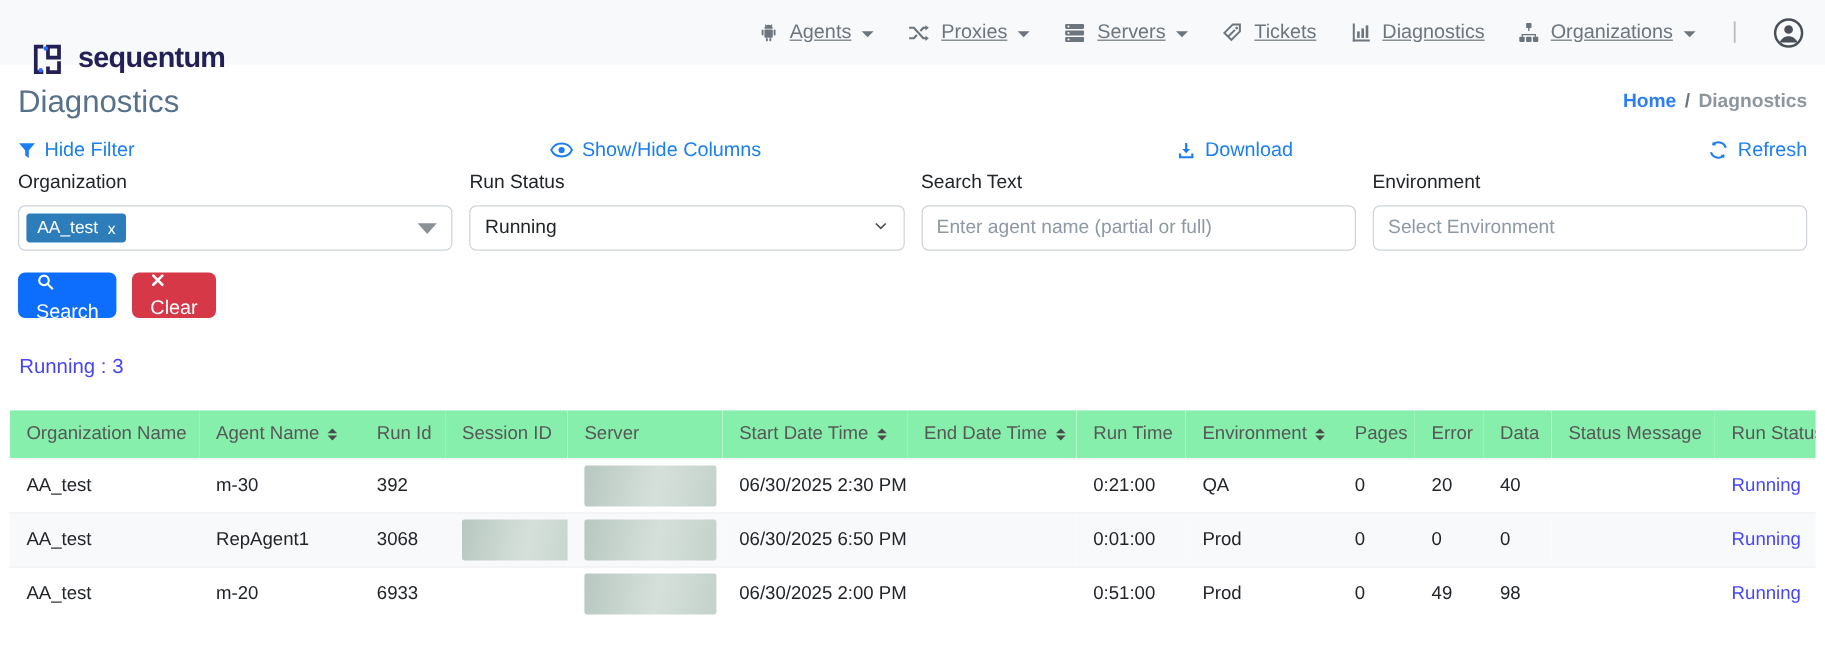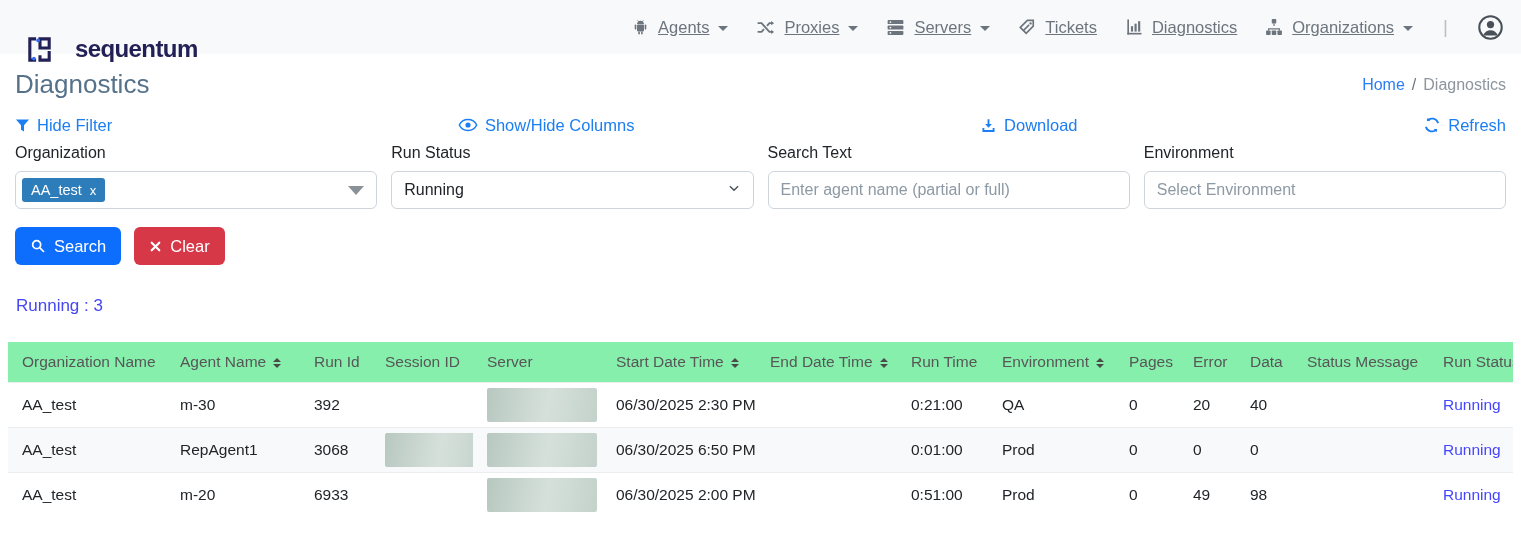--- a/index.html
+++ b/index.html
@@ -8,35 +8,35 @@
     font-family: "Liberation Sans", sans-serif;
     background:#ffffff; color:#212529; overflow:hidden;
     -webkit-font-smoothing: antialiased;
   }
   
   .navbar {
     height:54px; background:#f8f9fa;
     display:flex; align-items:center; justify-content:space-between;
     padding:0 16px 0 24px;
   }
-  .brand { display:flex; align-items:center; gap:20px; cursor:pointer;margin-top:44px; }
+  .brand { display:flex; align-items:center; gap:10px; cursor:pointer;margin-top:44px; }
   .brand-name { color:#232056; font-size:24px; font-weight:800; letter-spacing:-0.6px; }
   .nav-items { display:flex; align-items:center; gap:27px; color:#6c757d; font-size:16.5px; }
   .nav-item { display:flex; align-items:center; gap:8px; cursor:pointer; white-space:nowrap;text-decoration:underline; }
   .nav-item svg { flex:0 0 auto; }
   .caret { width:0; height:0; border-left:5px solid transparent; border-right:5px solid transparent;
            border-top:5px solid #6c757d; margin-left:1px; margin-top:2px; }
   .nav-divider { color:#b9bfc4; font-size:19px; margin:0 1px 0 3px; }
   .avatar { color:#495057; display:flex; align-items:center; cursor:pointer; }
 
   
   .page { padding:0 15px; }
   .page-head { display:flex; align-items:center; justify-content:space-between; margin-top:15px; }
   .page-title { font-size:26px; font-weight:400; color:#56718a; }
-  .breadcrumb { font-size:16px; display:flex; align-items:flex-start; }
+  .breadcrumb { font-size:16px; display:flex; align-items:flex-start;font-weight:bold; }
   .bc-home { color:#2b7ef3; cursor:pointer; }
   .bc-sep { color:#6c757d; margin:0 7px; }
   .bc-current { color:#8d959d; }
 
   
   .toolbar { display:flex; justify-content:space-between; align-items:center; gap:21px; margin-top:15px;
              font-size:16.5px; color:#1b7ef2; }
   .tool-link { display:flex; align-items:center; gap:7px; cursor:pointer; white-space:nowrap; }
 
   
@@ -56,22 +56,22 @@
   .tri-down { width:0; height:0; border-left:8px solid transparent; border-right:8px solid transparent;
               border-top:9px solid #8a9298; }
   .selectbox { justify-content:space-between; cursor:pointer; }
   .chev { color:#495057; }
   .ph { color:#6c757d; }
 
   .row2 { display:flex; justify-content:space-between; align-items:flex-end; margin-top:18px; }
   .runspan { width:calc(25% - 11px); }
   .btn-group { display:flex; gap:13px; }
   .btn { height:38px; border:none; border-radius:6px; color:#fff; font-size:16.5px;
-         display:flex; align-items:center; gap:8px; padding:0 15px; cursor:pointer;
-         font-family:"Liberation Sans",sans-serif; }
+         display:flex; gap:8px; padding:0 15px; cursor:pointer;
+         font-family:"Liberation Sans",sans-serif;flex-direction:column; }
   .btn-search { background:#0d6efd; }
   .btn-clear  { background:#d63848; }
 
   
   .summary { margin-top:31px; font-size:17px; color:#4646f5; padding:0 1px; }
 
   
   .grid-wrap { margin:26px 8px 0; }
   table { width:100%; border-collapse:collapse; table-layout:fixed; font-size:15.5px; }
   thead th { background:#86efac; color:#575757; font-weight:400; text-align:left;

